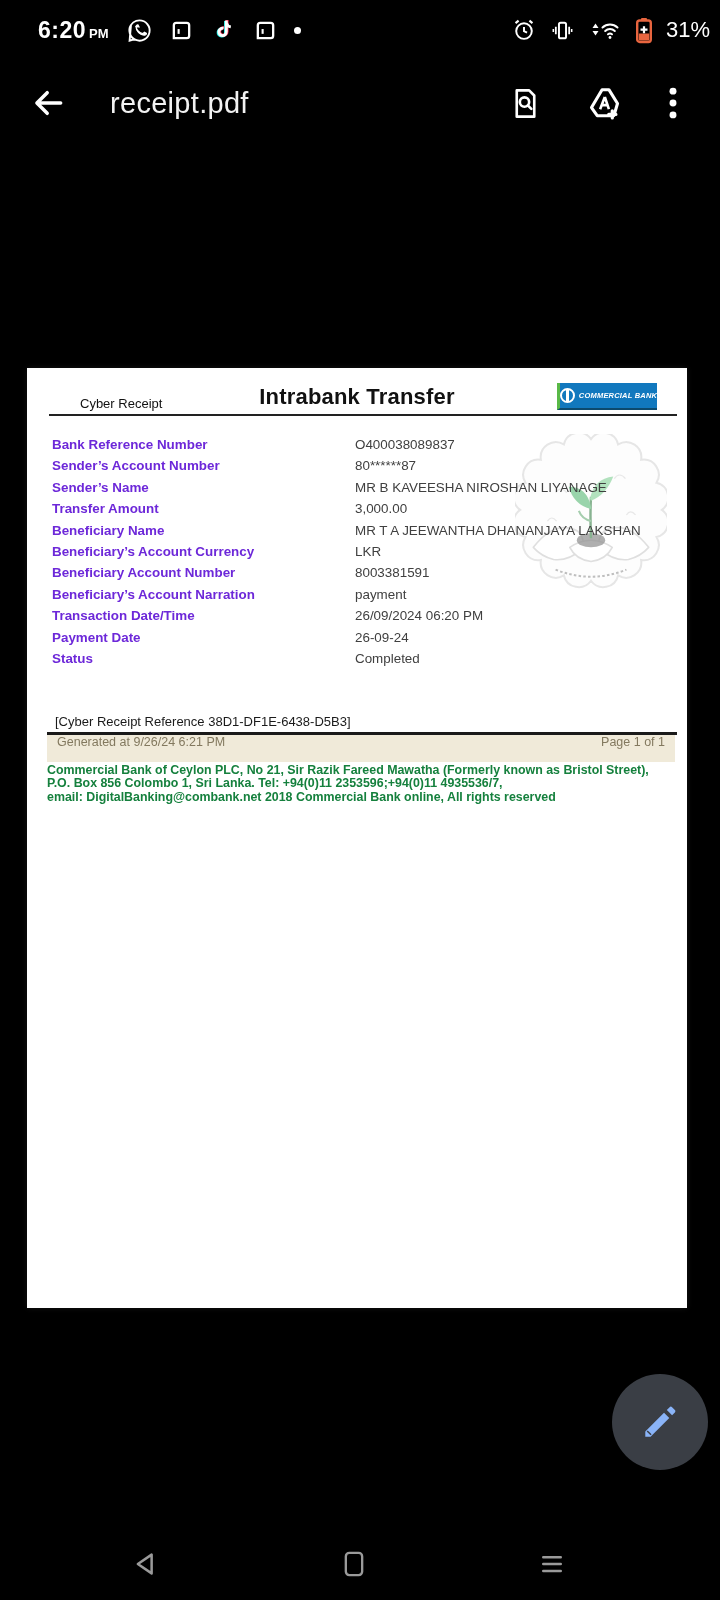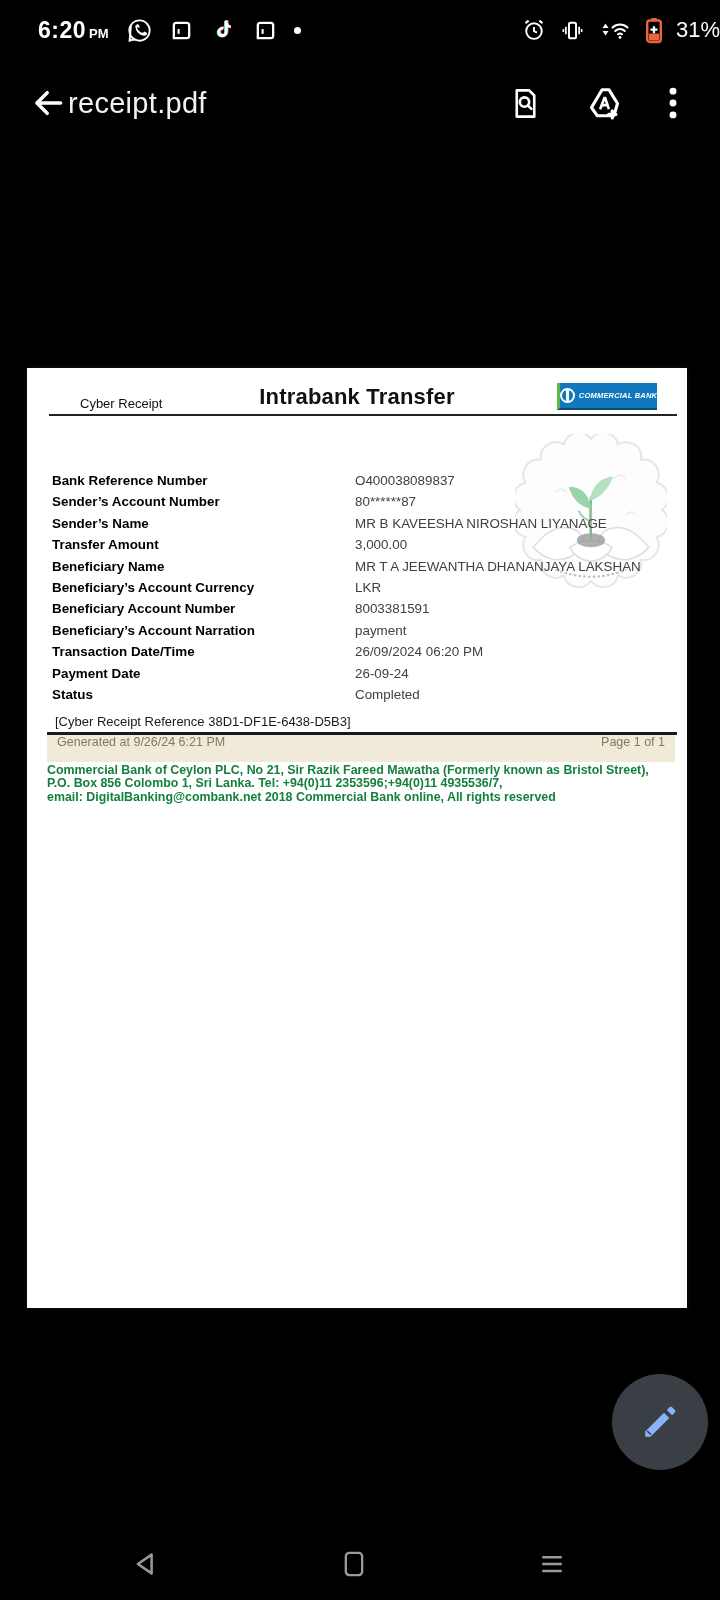--- a/index.html
+++ b/index.html
@@ -4,46 +4,46 @@
 <style>
   html,body{margin:0;padding:0;background:#000;}
   body{width:720px;height:1600px;position:relative;overflow:hidden;
        font-family:"Liberation Sans","DejaVu Sans",sans-serif;}
   
   .statusbar{position:absolute;top:0;left:0;width:720px;height:60px;
     display:flex;align-items:center;color:#fff;}
   .sb-left{display:flex;align-items:center;gap:17px;padding-left:38px;}
   .sb-time{font-size:23px;font-weight:bold;letter-spacing:.5px;}
   .sb-period{font-size:13px;font-weight:bold;margin-left:3px;}
-  .sb-right{display:flex;align-items:center;gap:13px;margin-left:auto;padding-right:0;}
+  .sb-right{display:flex;align-items:center;gap:13px;margin-left:auto;padding-right:10px;}
   .sb-batt-pct{font-size:22px;}
   .sb-dot{width:7px;height:7px;border-radius:50%;background:#fff;}
   
   .appbar{position:absolute;top:60px;left:0;width:720px;height:86px;
     display:flex;align-items:center;color:#f2f2f2;}
   .ab-back{margin-left:28px;width:40px;height:40px;display:flex;align-items:center;justify-content:center;}
-  .ab-title{font-size:29px;letter-spacing:.3px;}
+  .ab-title{font-size:29px;margin-left:42px;letter-spacing:.3px;}
   .ab-actions{display:flex;align-items:center;gap:42px;margin-left:auto;padding-right:40px;}
   
   .page{position:absolute;left:27px;top:368px;width:660px;height:940px;background:#fff;
     box-shadow:0 0 6px rgba(255,255,255,.08);}
   .doc-label{position:absolute;left:53px;top:28px;font-size:13px;color:#111;}
   .doc-title{position:absolute;left:0;top:16px;width:100%;text-align:center;
     font-size:22px;font-weight:bold;color:#111;letter-spacing:.2px;}
   .bank-logo{position:absolute;right:30px;top:15px;width:97px;height:25px;
     background:#1178be;border-radius:0;border-left:3px solid #59b947;border-bottom:2px solid #0c4a6e;
     display:flex;align-items:center;justify-content:center;gap:4px;font-style:italic;}
   .bank-logo .glyph{width:11px;height:11px;border:2px solid #fff;border-radius:50%;
     position:relative;flex:0 0 auto;}
   .bank-logo .glyph::after{content:"";position:absolute;left:4px;top:-1px;width:3px;height:13px;background:#fff;}
   .bank-logo .txt{font-size:7.5px;font-weight:bold;color:#fff;letter-spacing:.2px;white-space:nowrap;}
   .head-rule{position:absolute;left:22px;right:10px;top:46px;border-bottom:2px solid #222;}
   .fields{position:absolute;left:25px;top:66px;right:8px;}
   .frow{height:21.4px;line-height:21.4px;font-size:13.4px;white-space:nowrap;}
-  .frow .lbl{display:inline-block;width:303px;font-weight:bold;color:#000000;margin-top:36px;}
+  .frow .lbl{display:inline-block;width:303px;font-weight:bold;color:#6d28d9;}
   .frow .val{color:#404040;}
   .wm{position:absolute;left:488px;top:66px;width:152px;height:166px;opacity:.9;pointer-events:none;}
   .refline{position:absolute;left:28px;top:346px;font-size:13px;color:#1a1a1a;}
   .thick-rule{position:absolute;left:20px;right:10px;top:364px;border-bottom:3px solid #1a1a1a;}
   .genbar{position:absolute;left:20px;right:12px;top:367px;height:27px;background:#f0ead9;
     display:flex;justify-content:space-between;padding:0 10px;box-sizing:border-box;
     font-size:12.5px;color:#83795f;}
   .docfooter{position:absolute;left:20px;top:396px;right:10px;font-size:12.4px;font-weight:bold;
     color:#15803d;line-height:13.4px;}
   

